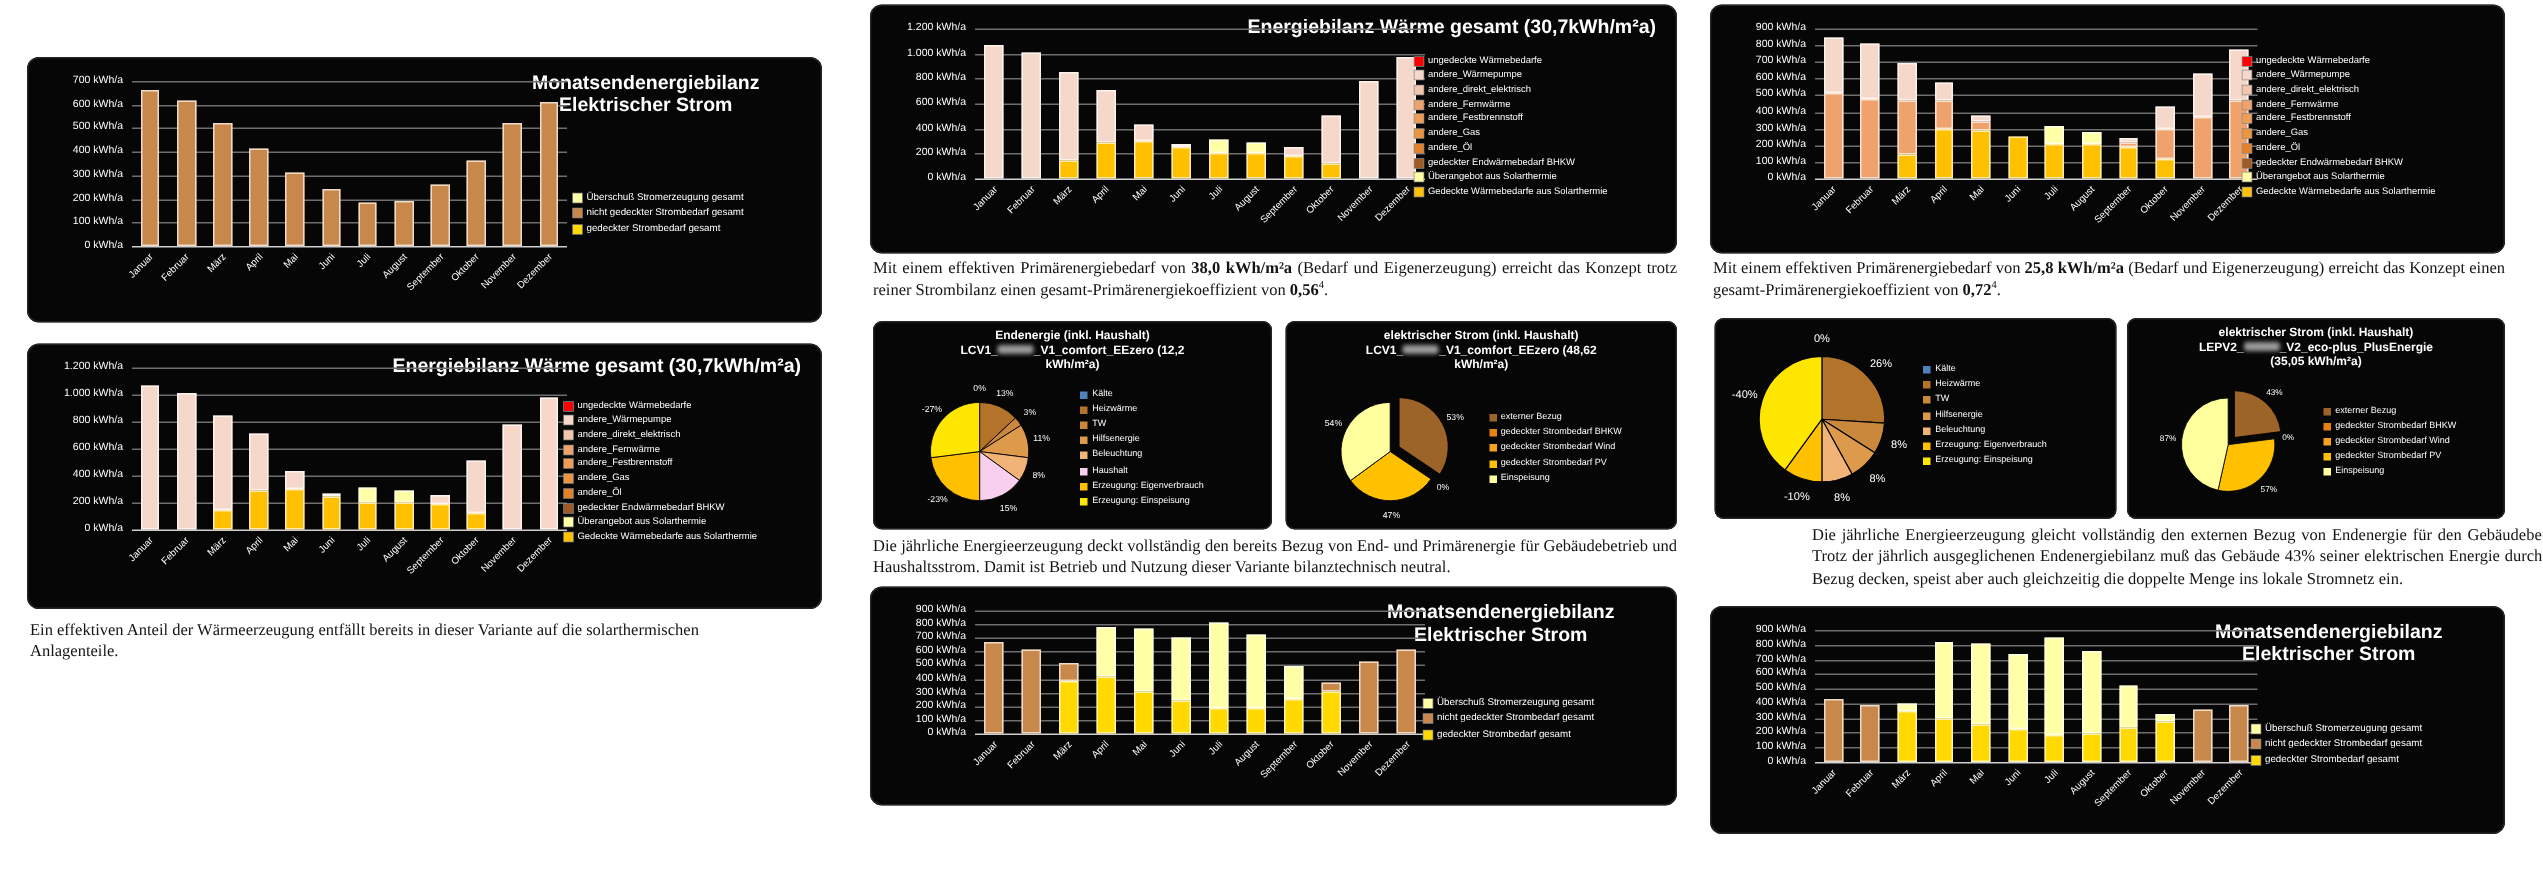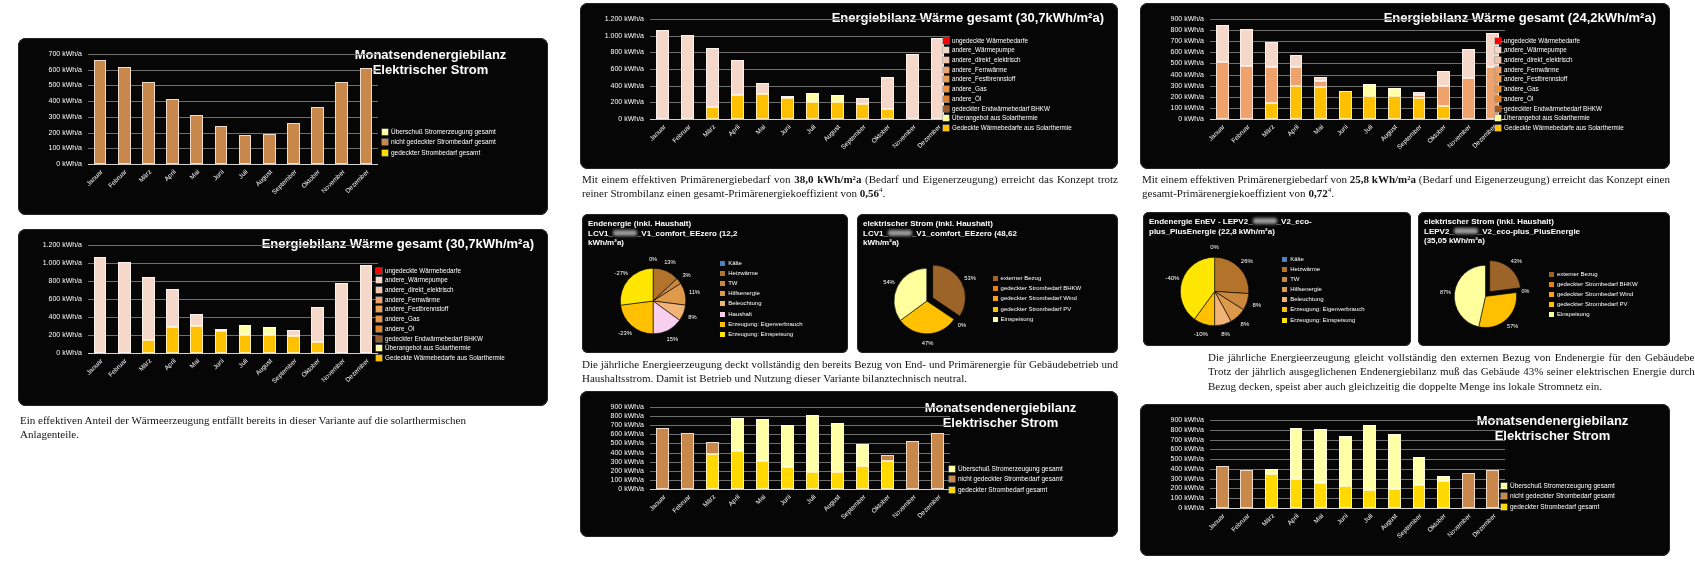--- a/index.html
+++ b/index.html
@@ -40,21 +40,21 @@
   .c-b .legend{right:12px;top:36px;width:160px;}
   .c-c .legend{right:10px;top:32px;width:165px;}
   .c-e .legend{right:10px;top:32px;width:165px;}
   .c-d .legend{right:14px;top:72px;width:155px;}
   .c-f .legend{right:14px;top:76px;width:155px;}
   
   .pie-panel{
     position:absolute;background:#060606;border-radius:6px;color:#fff;
     display:flex;flex-direction:column;box-shadow:0 0 0 1px #242424 inset;
   }
-  .pie-title{font-weight:bold;font-size:8px;line-height:1.2;text-align:left;padding:5px 6px 1px;white-space:pre-line;}
+  .pie-title{font-weight:bold;font-size:8px;line-height:1.2;text-align:center;padding:5px 6px 1px;white-space:pre-line;}
   .pie-body{flex:1;display:flex;align-items:center;padding:0 4px 4px;min-height:0;}
   .pie-svg{height:100%;flex:0 0 52%;min-width:0;}
   .pie-legend{flex:1;display:flex;flex-direction:column;justify-content:center;min-width:0;}
   .pli{display:flex;align-items:center;margin:1.6px 0;font-size:6px;line-height:7px;}
   .psw{width:5px;height:5px;margin-right:3px;flex:0 0 auto;}
   .pct{fill:#ffffff;font-size:6px;text-anchor:middle;font-family:"Liberation Sans",sans-serif;}
   
   .para{
     position:absolute;font-family:"Liberation Serif",serif;font-size:11px;
     line-height:1.3;color:#141414;text-align:justify;
@@ -674,21 +674,20 @@
         <span>nicht gedeckter Strombedarf gesamt</span>
       </div>
       <div class="li">
         <span class="sw" style="background: rgb(255, 217, 0);"></span>
         <span>gedeckter Strombedarf gesamt</span>
       </div>
     </div>
   </div>
 
 <div class="chart c-e" style="left:1140px;top:3px;width:530px;height:166px;">
-    <div class="ctitle">Energiebilanz Wärme gesamt (24,2kWh/m²a)</div>
     <div class="plot">
       <div class="grid" style="top: 0%;"></div>
       <div class="ylab" style="top: calc(0% - 4px);">900 kWh/a</div>
       <div class="grid" style="top: 11.1111%;"></div>
       <div class="ylab" style="top: calc(11.1111% - 4px);">800 kWh/a</div>
       <div class="grid" style="top: 22.2222%;"></div>
       <div class="ylab" style="top: calc(22.2222% - 4px);">700 kWh/a</div>
       <div class="grid" style="top: 33.3333%;"></div>
       <div class="ylab" style="top: calc(33.3333% - 4px);">600 kWh/a</div>
       <div class="grid" style="top: 44.4444%;"></div>
@@ -831,22 +830,20 @@
       <div class="li">
         <span class="sw" style="background: rgb(255, 192, 0);"></span>
         <span>Gedeckte Wärmebedarfe aus Solarthermie</span>
       </div>
     </div>
   </div>
 
 <div class="para" style="left:1142px;top:172px;width:528px;"><span>Mit einem effektiven Primärenergiebedarf von </span><span class="b">25,8 kWh/m²a</span><span> (Bedarf und Eigenerzeugung) erreicht das Konzept einen gesamt-Primärenergiekoeffizient von </span><span class="b">0,72</span><sup>4</sup><span>.</span></div>
 
 <div class="pie-panel" style="left:1143px;top:212px;width:268px;height:134px;">
-    <div class="pie-title"><span>Endenergie EnEV - LEPV2_</span><span class="redact"></span><span>_V2_eco-
-plus_PlusEnergie (22,8 kWh/m²a)</span></div>
     <div class="pie-body">
       <svg viewBox="0 0 110 104" class="pie-svg">
         <text x="55" y="12" class="pct">0%</text>
         <path d="M55,54 L55,20 A34,34 0 0 1 88.93290876656124,56.13487766399666 Z" fill="#B4732B" stroke="#000" stroke-width="0.6"></path>
         <text x="87.07461960654211" y="25.8799273391377" class="pct">26%</text>
         <path d="M55,54 L88.93290876656124,56.13487766399666 A34,34 0 0 1 83.7071494670685,72.2181110292859 Z" fill="#C9883B" stroke="#000" stroke-width="0.6"></path>
         <text x="96.84648671698676" y="69.59674775249769" class="pct">8%</text>
         <path d="M55,54 L83.7071494670685,72.2181110292859 A34,34 0 0 1 71.37962491945832,83.79442712149137 Z" fill="#DD9A4B" stroke="#000" stroke-width="0.6"></path>
         <text x="85.12007266086229" y="88.07461960654211" class="pct">8%</text>
         <path d="M55,54 L71.37962491945832,83.79442712149137 A34,34 0 0 1 55,88 Z" fill="#F2B377" stroke="#000" stroke-width="0.6"></path>

